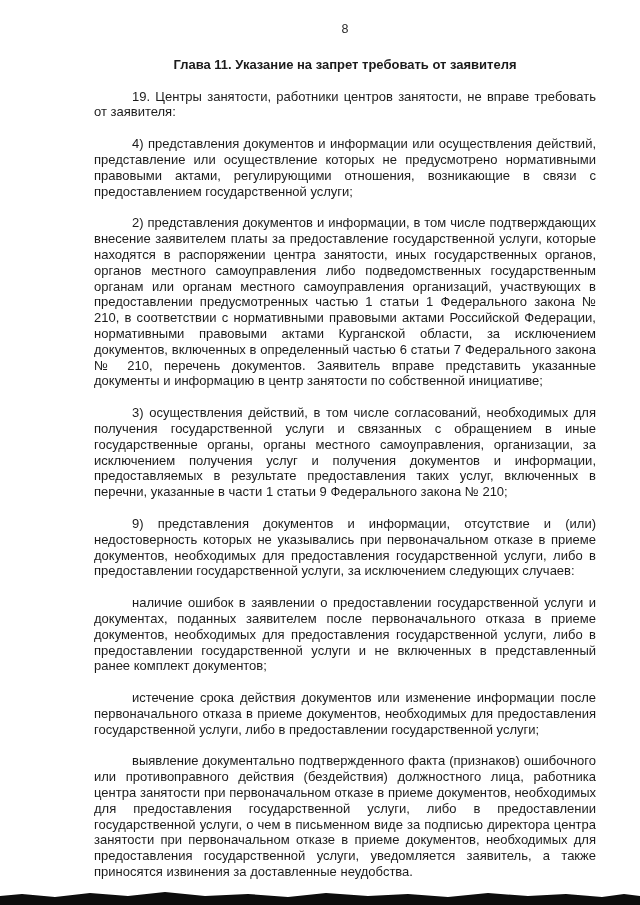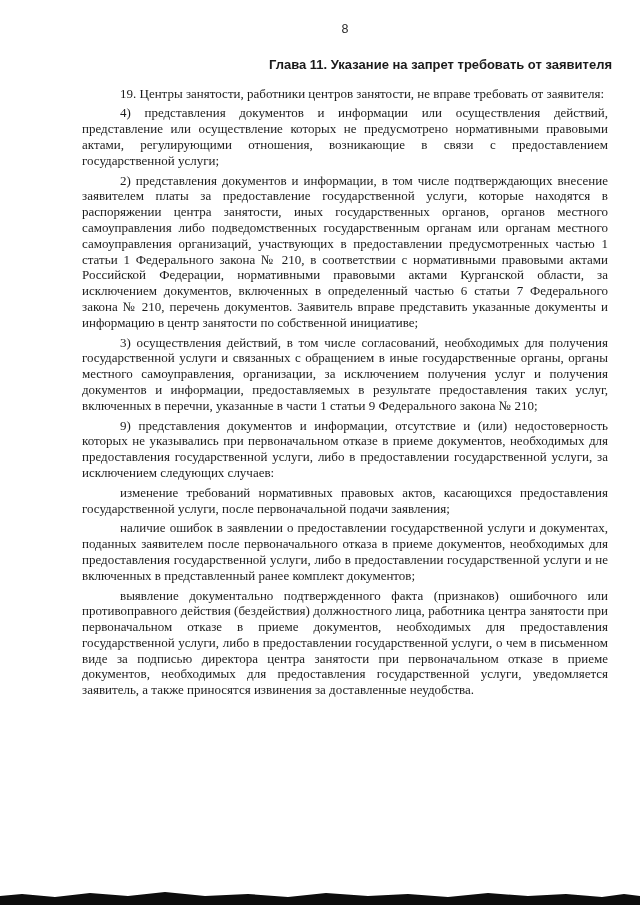--- a/index.html
+++ b/index.html
@@ -31,28 +31,27 @@
     color: #2a2a2a;
     margin-bottom: 19px;
   }
   .intro p {
     margin: 0;
     text-indent: 0;
   }
   .chapter-heading {
     font-size: 13px;
     font-weight: bold;
-    text-align: right;
+    text-align: center;
     margin: 13px 0 13px 0;
     line-height: 15.8px;
   }
   .paragraphs p {
-    margin: 4px;
+    margin: 16px;
     text-indent: 38px;
-    font-family: Liberation Serif, serif;
   }
   .scan-edge {
     position: absolute;
     left: 0;
     bottom: 0;
     width: 640px;
     height: 18px;
     display: block;
   }
 </style>
@@ -68,22 +67,22 @@
 
     <div class="chapter-heading">Глава 11. Указание на запрет требовать от заявителя</div>
 
     <div class="paragraphs">
 
     <p>19. Центры занятости, работники центров занятости, не вправе требовать от заявителя:</p>
         <p>4) представления документов и информации или осуществления действий, представление или осуществление которых не предусмотрено нормативными правовыми актами, регулирующими отношения, возникающие в связи с предоставлением государственной услуги;</p>
         <p>2) представления документов и информации, в том числе подтверждающих внесение заявителем платы за предоставление государственной услуги, которые находятся в распоряжении центра занятости, иных государственных органов, органов местного самоуправления либо подведомственных государственным органам или органам местного самоуправления организаций, участвующих в предоставлении предусмотренных частью 1 статьи 1 Федерального закона № 210, в соответствии с нормативными правовыми актами Российской Федерации, нормативными правовыми актами Курганской области, за исключением документов, включенных в определенный частью 6 статьи 7 Федерального закона № 210, перечень документов. Заявитель вправе представить указанные документы и информацию в центр занятости по собственной инициативе;</p>
         <p>3) осуществления действий, в том числе согласований, необходимых для получения государственной услуги и связанных с обращением в иные государственные органы, органы местного самоуправления, организации, за исключением получения услуг и получения документов и информации, предоставляемых в результате предоставления таких услуг, включенных в перечни, указанные в части 1 статьи 9 Федерального закона № 210;</p>
         <p>9) представления документов и информации, отсутствие и (или) недостоверность которых не указывались при первоначальном отказе в приеме документов, необходимых для предоставления государственной услуги, либо в предоставлении государственной услуги, за исключением следующих случаев:</p>
-        <p>изменение требований нормативных правовых актов, касающихся предоставления государственной услуги, после первоначальной подачи заявления;</p>
         <p>наличие ошибок в заявлении о предоставлении государственной услуги и документах, поданных заявителем после первоначального отказа в приеме документов, необходимых для предоставления государственной услуги, либо в предоставлении государственной услуги и не включенных в представленный ранее комплект документов;</p>
+        <p>истечение срока действия документов или изменение информации после первоначального отказа в приеме документов, необходимых для предоставления государственной услуги, либо в предоставлении государственной услуги;</p>
         <p>выявление документально подтвержденного факта (признаков) ошибочного или противоправного действия (бездействия) должностного лица, работника центра занятости при первоначальном отказе в приеме документов, необходимых для предоставления государственной услуги, либо в предоставлении государственной услуги, о чем в письменном виде за подписью директора центра занятости при первоначальном отказе в приеме документов, необходимых для предоставления государственной услуги, уведомляется заявитель, а также приносятся извинения за доставленные неудобства.</p>
       </div>
 
   </div>
 
   <svg class="scan-edge" viewBox="0 0 640 18" preserveAspectRatio="none" aria-hidden="true">
     <polygon fill="#0d0d0d" points="0,18 0,9 22,7 55,10 90,6 128,9 165,5 205,9 248,7 288,10 326,6 368,9 408,7 448,10 488,6 528,9 566,7 602,10 624,7 640,9 640,18"></polygon>
   </svg>
 
 </div>

